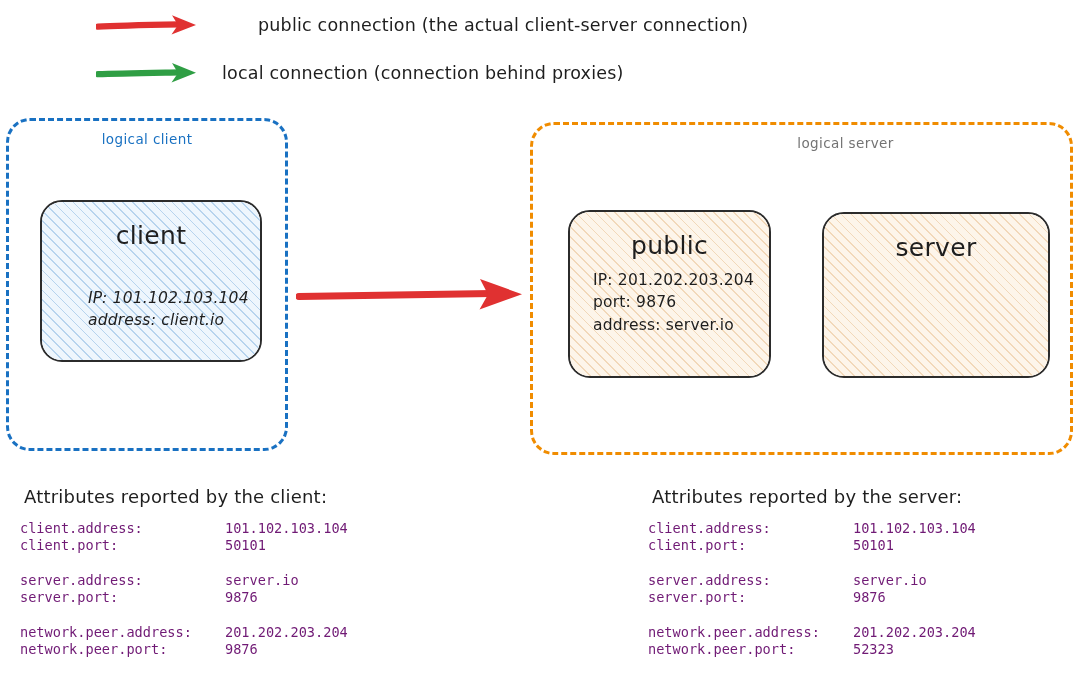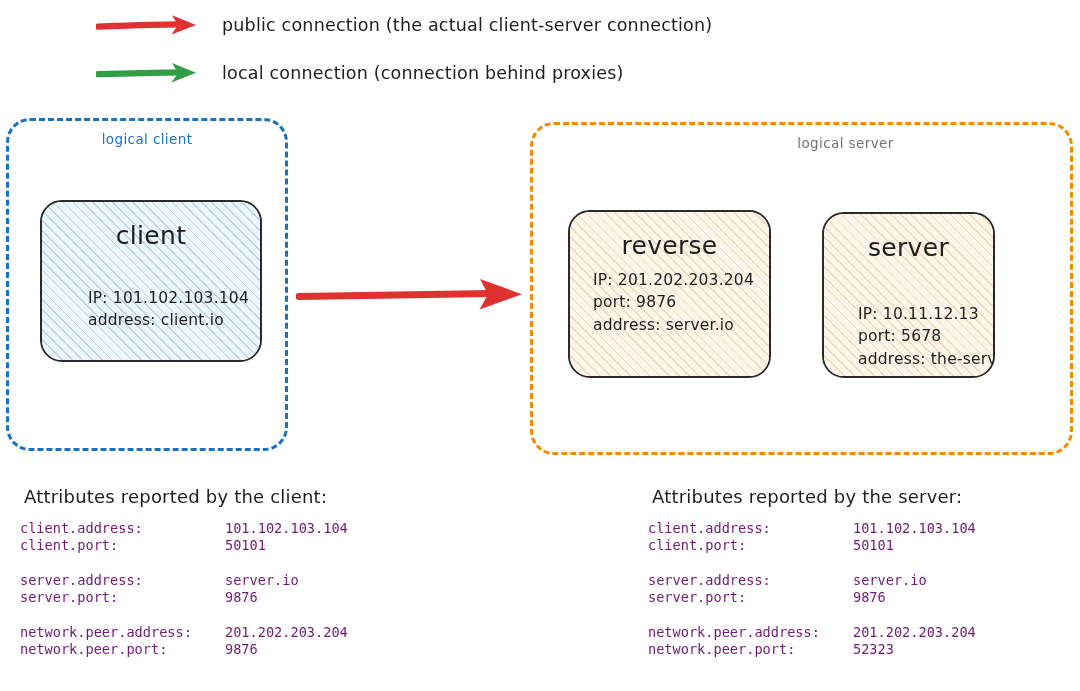--- a/index.html
+++ b/index.html
@@ -18,21 +18,21 @@
 
   
   .abs { position: absolute; }
   .hand {
     font-family: "DejaVu Sans", sans-serif;
     font-weight: 400;
     letter-spacing: 0.2px;
   }
 
   
-  #legend-row-public { left: 96px; top: 12px; }
+  #legend-row-public { left: 96px; top: 12px; gap: 36px; }
   #legend-row-local  { left: 96px; top: 60px; }
   .legend-row { position: absolute; display: flex; align-items: center; }
   .legend-arrow { position: relative; width: 108px; height: 26px; }
   .legend-label {
     margin-left: 18px;
     font-size: 17.5px;
     color: #1e1e1e;
     white-space: nowrap;
   }
 
@@ -109,42 +109,42 @@
     background-color: #eef6fd;
     background-image: repeating-linear-gradient(
       45deg,
       rgba(100,160,215,0.40) 0px,
       rgba(100,160,215,0.40) 1.2px,
       rgba(255,255,255,0) 1.2px,
       rgba(255,255,255,0) 7px
     );
   }
   #node-client .node-title { padding-top: 12px; }
-  #node-client .node-lines { padding-left: 38px; padding-top: 36px; }
+  #node-client .node-lines { padding-left: 38px; padding-top: 36px; font-style: italic; }
 
   
   #node-reverse-proxy {
     left: 568px; top: 210px; width: 203px; height: 168px;
   }
   #node-reverse-proxy .hatch {
     background-color: #fdf5ea;
     background-image: repeating-linear-gradient(
       45deg,
       rgba(226,176,118,0.42) 0px,
       rgba(226,176,118,0.42) 1.2px,
       rgba(255,255,255,0) 1.2px,
       rgba(255,255,255,0) 7px
     );
   }
   #node-reverse-proxy .node-title { padding-top: 12px; }
   #node-reverse-proxy .node-lines { padding-left: 15px; padding-top: 8px; }
 
   
   #node-server {
-    left: 822px; top: 212px; width: 173px; height: 166px;
+    left: 822px; top: 212px; width: 228px; height: 166px;
   }
   #node-server .hatch {
     background-color: #fdf5ea;
     background-image: repeating-linear-gradient(
       45deg,
       rgba(226,176,118,0.42) 0px,
       rgba(226,176,118,0.42) 1.2px,
       rgba(255,255,255,0) 1.2px,
       rgba(255,255,255,0) 7px
     );
@@ -228,39 +228,34 @@
 </div>
 
 <div class="logical-box" id="logical-server-box">
   <div class="logical-caption hand" id="logical-server-caption">logical server</div>
 </div>
 
 <div class="node" id="node-reverse-proxy">
   <div class="hatch"></div>
   <div class="node-inner">
     <div class="node-title hand">
-      <div>reverse</div>
+      <div>public</div>
     </div>
     <div class="node-lines hand">
       <div>IP: 201.202.203.204</div>
       <div>port: 9876</div>
       <div>address: server.io</div>
     </div>
   </div>
 </div>
 
 <div class="node" id="node-server">
   <div class="hatch"></div>
   <div class="node-inner">
     <div class="node-title hand">server</div>
-    <div class="node-lines hand">
-      <div>IP: 10.11.12.13</div>
-      <div>port: 5678</div>
-      <div>address: the-server</div>
-    </div>
   </div>
 </div>
 
 <div class="attr-panel" id="attr-panel-client">
   <div class="attr-heading hand">Attributes reported by the client:</div>
   <table class="attr-table">
     <tbody>
       <tr>
         <td class="attr-key">client.address:</td>
         <td class="attr-val">101.102.103.104</td>

